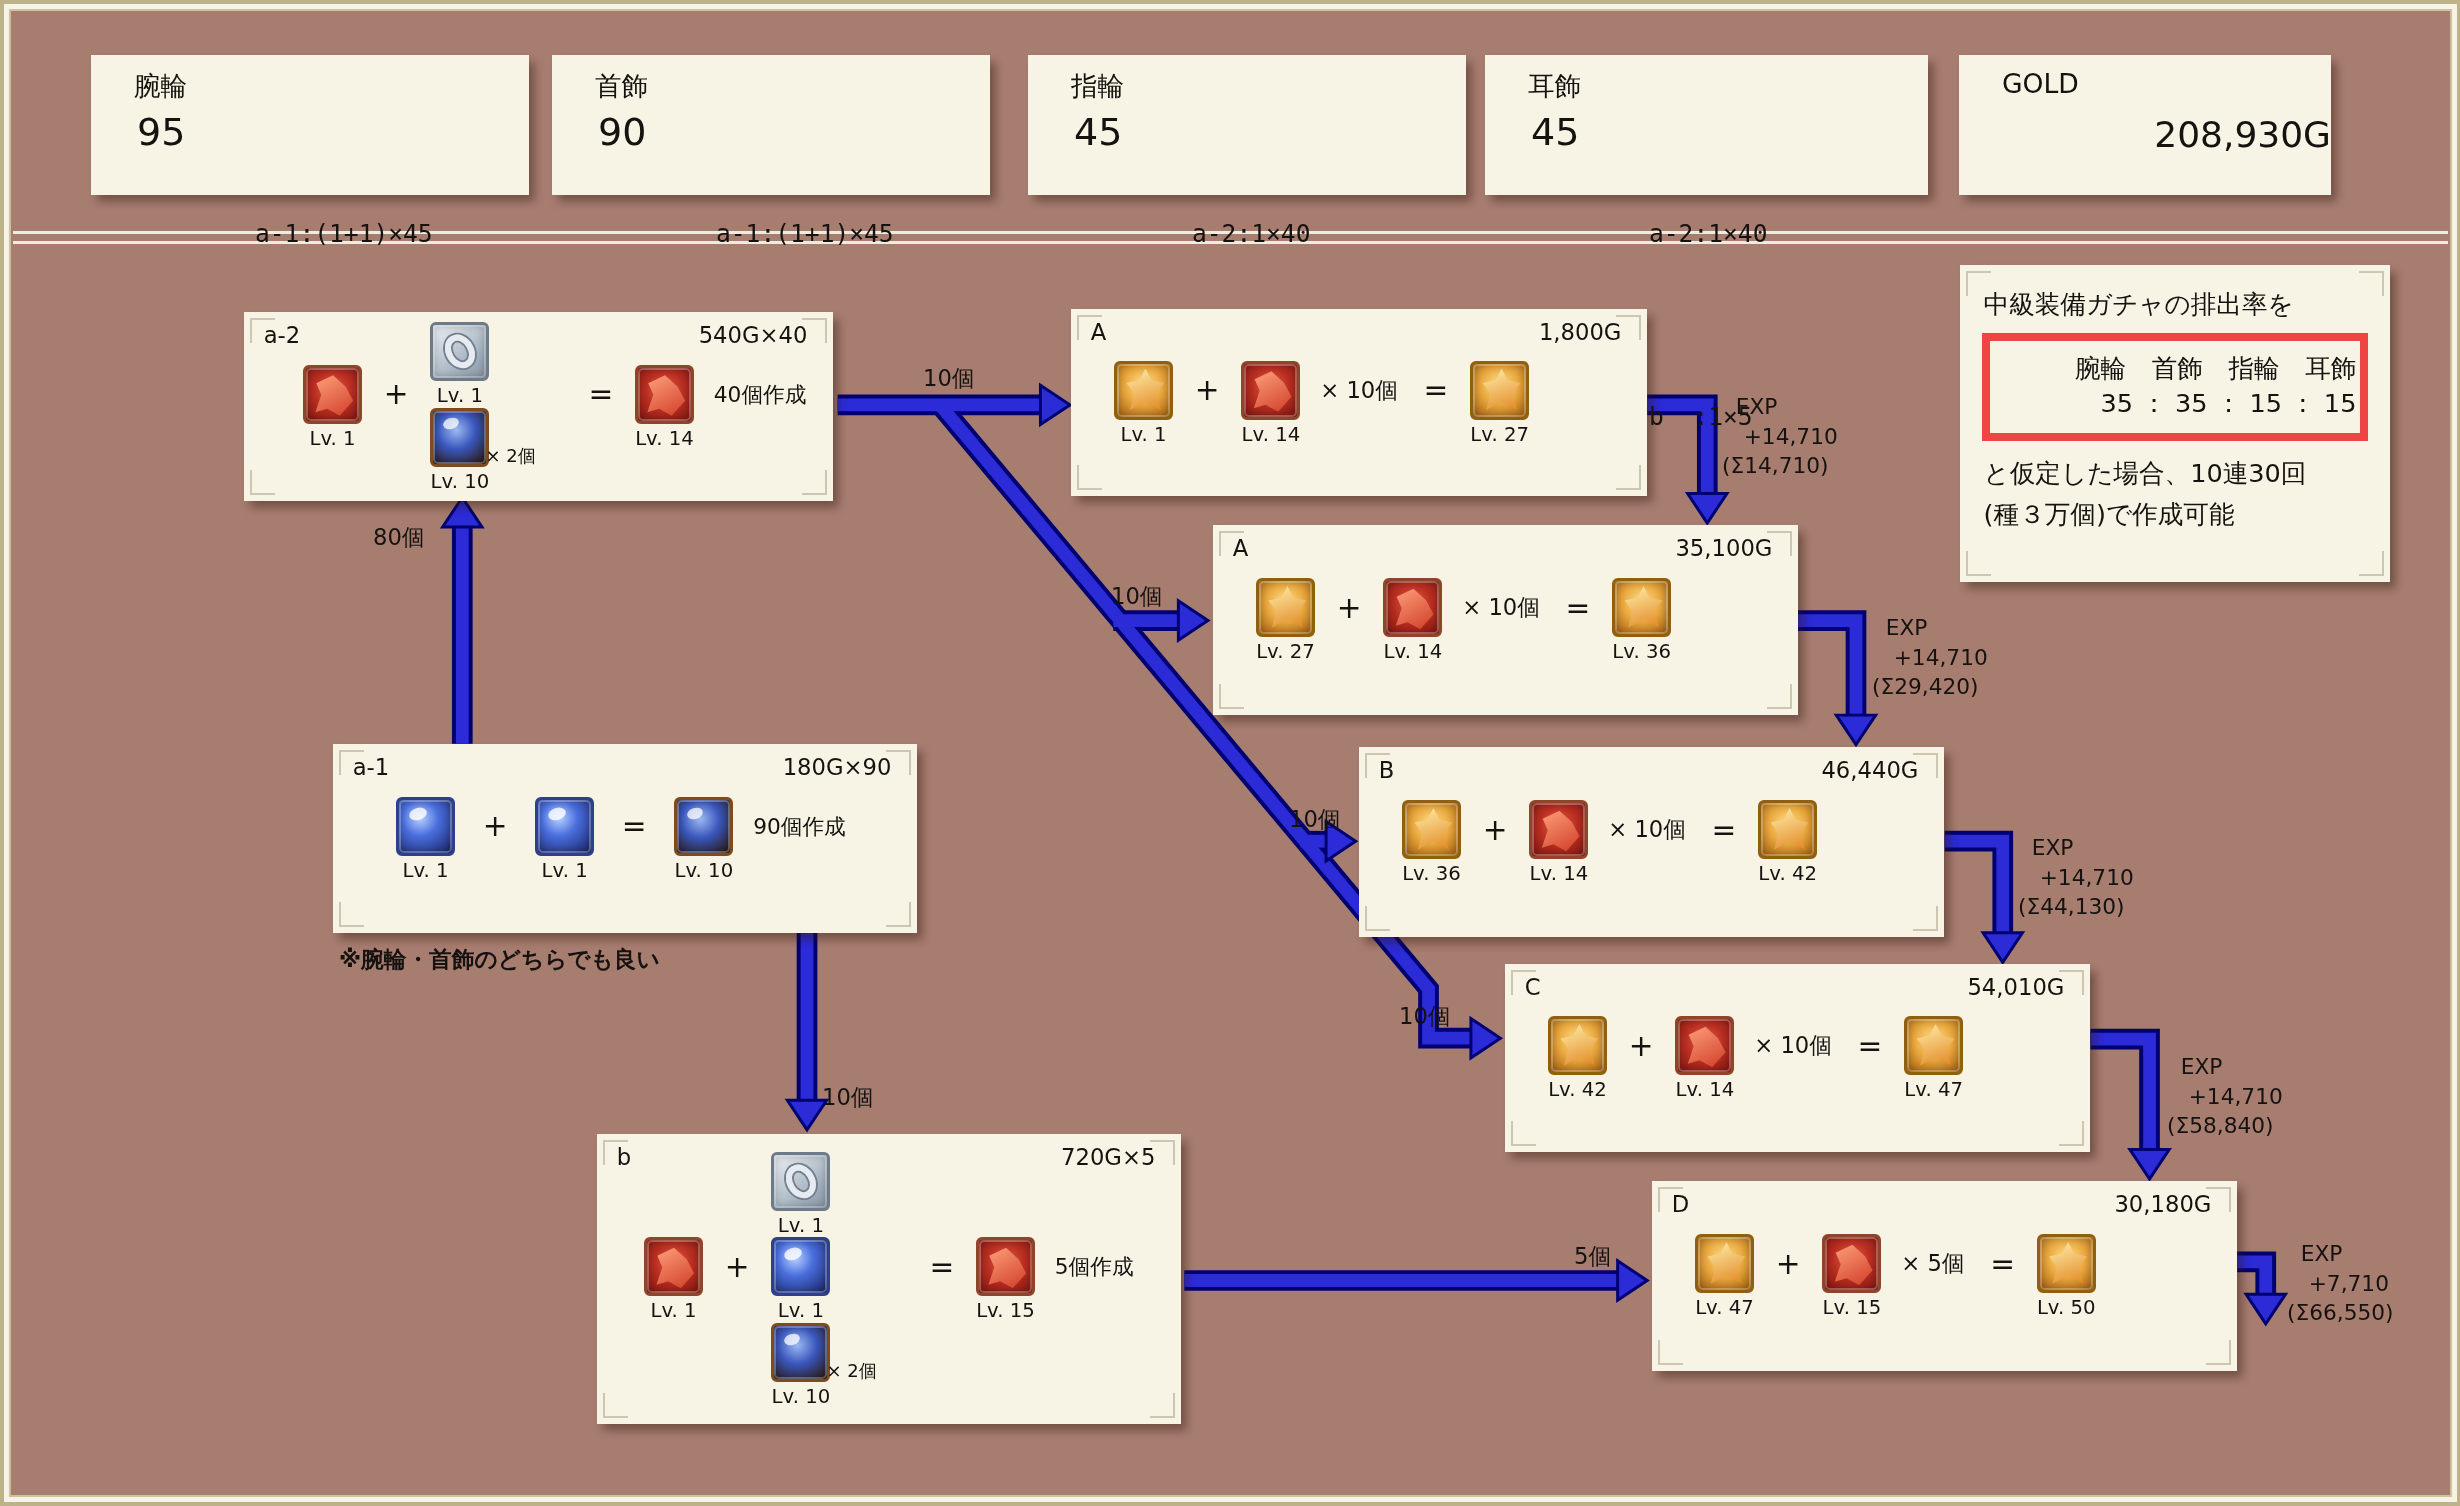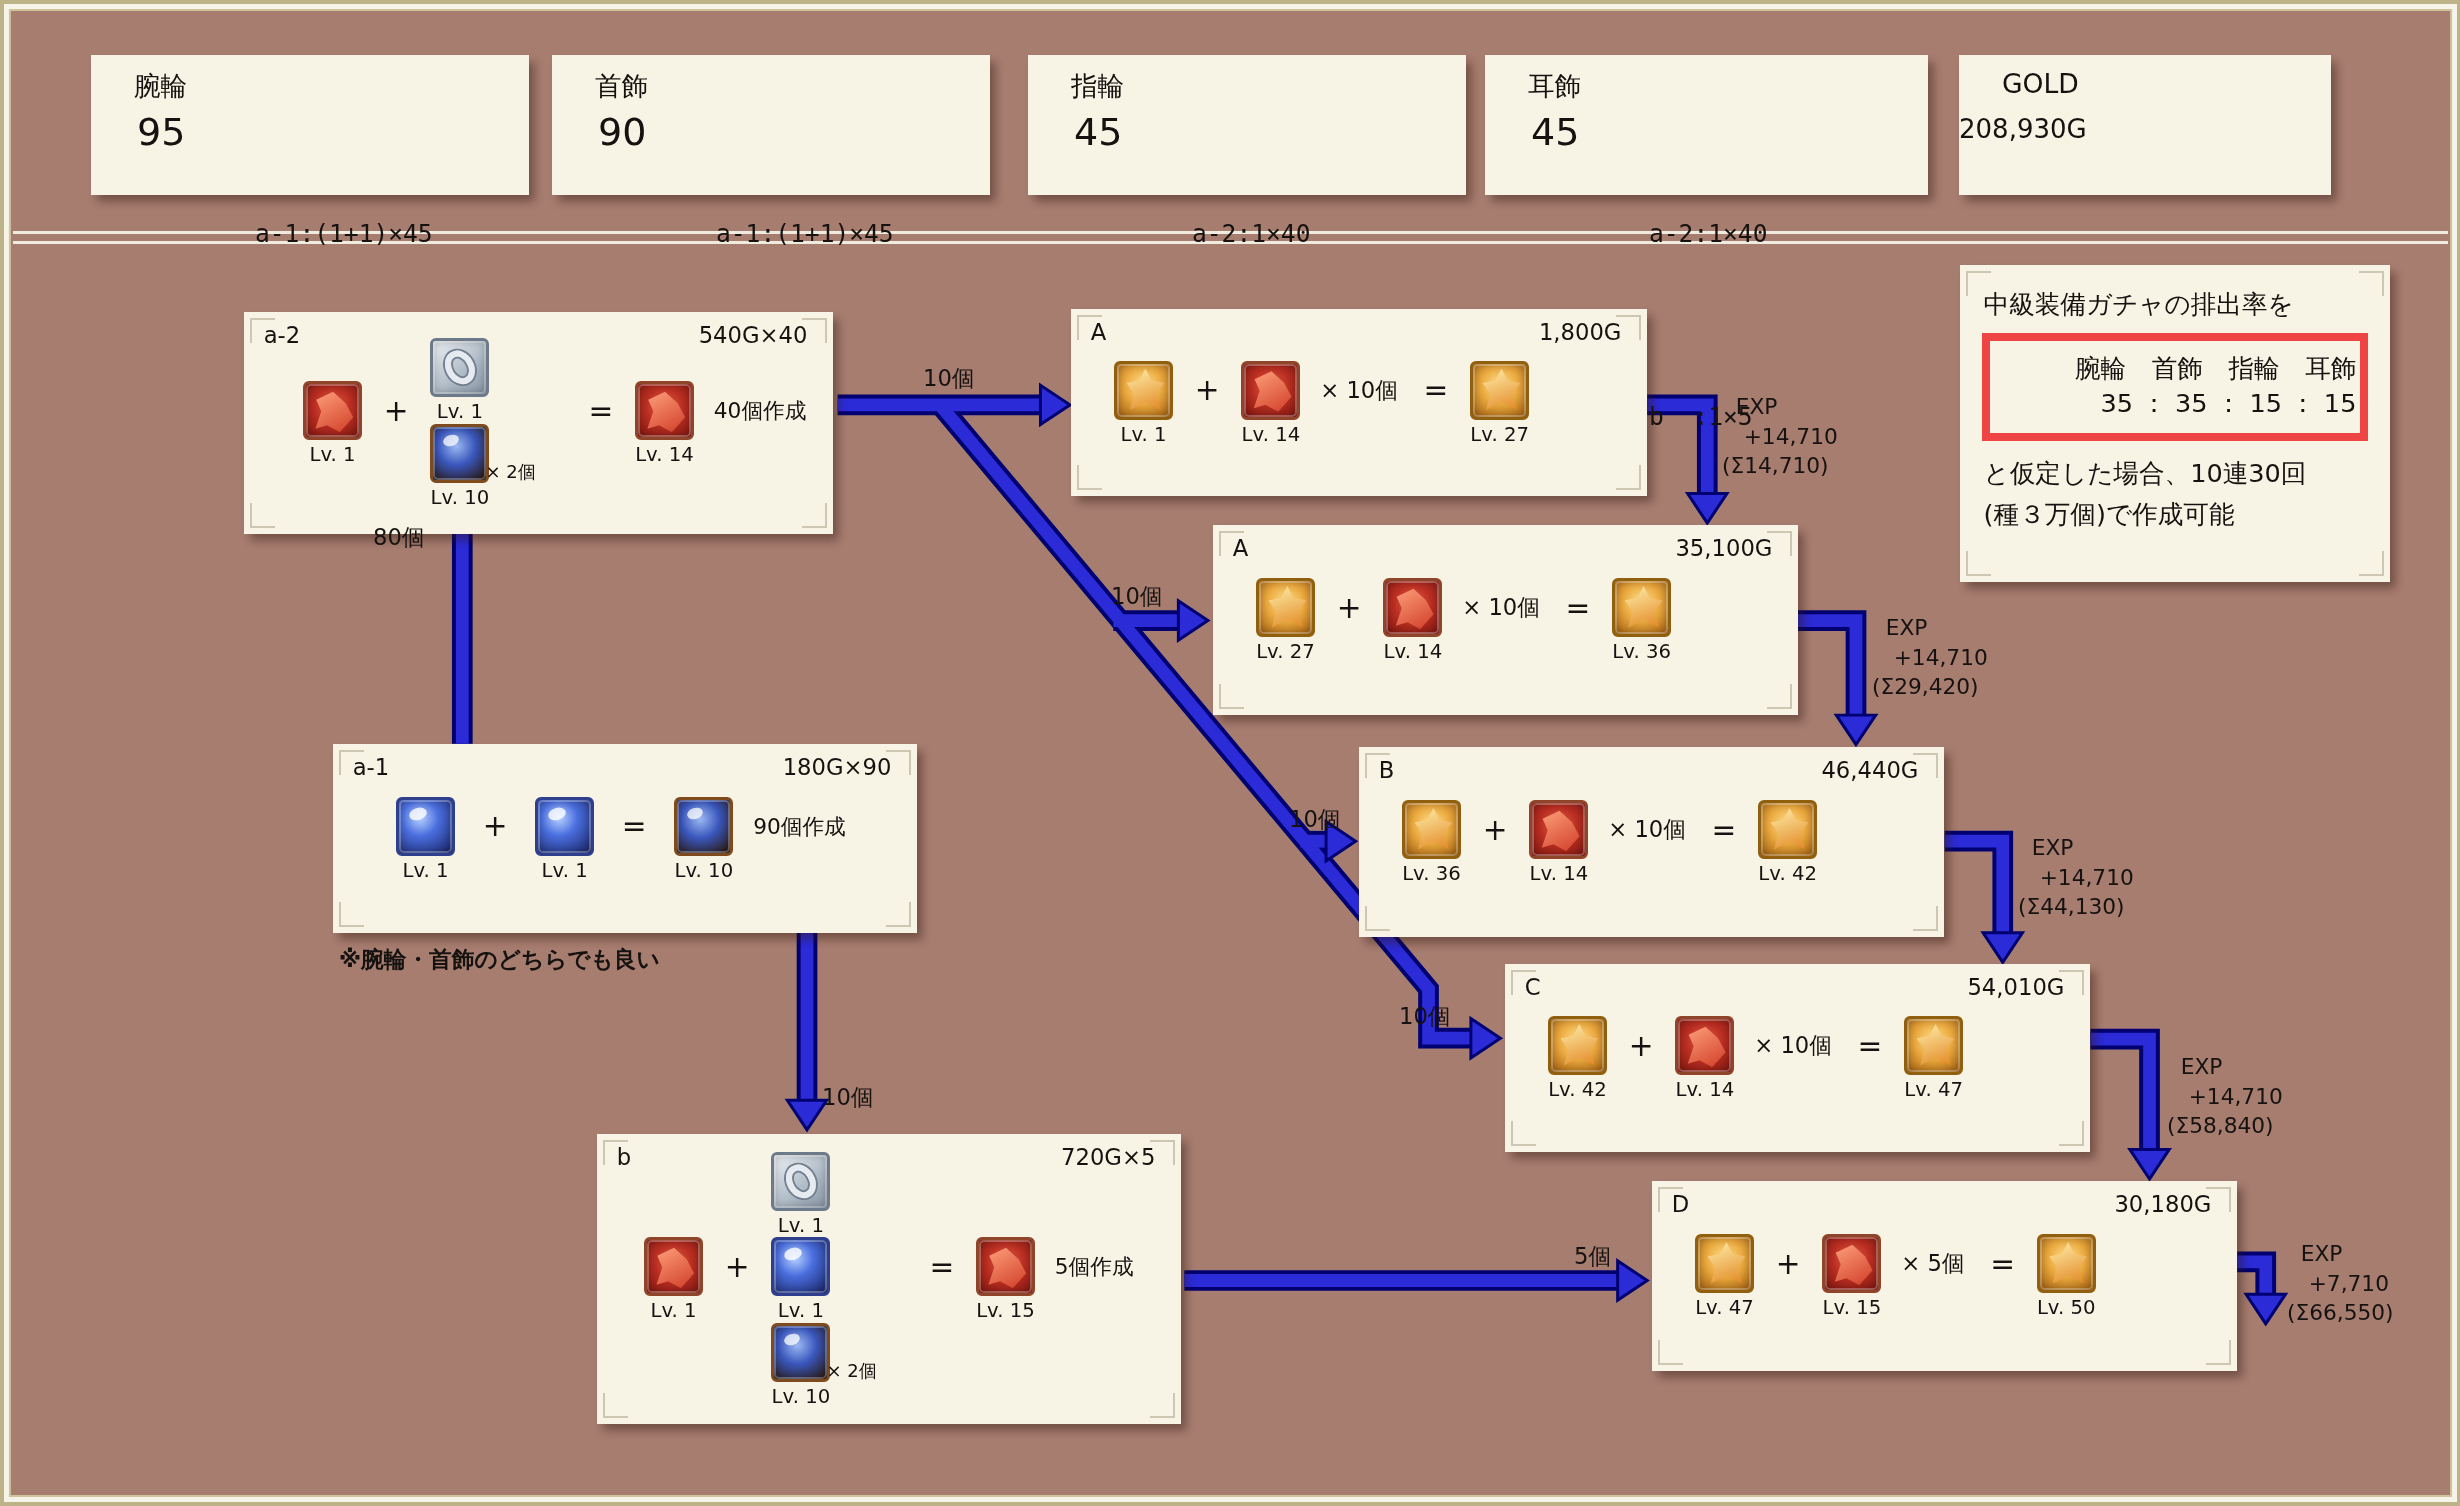--- a/index.html
+++ b/index.html
@@ -9,21 +9,21 @@
   .divider{position:absolute;left:8.9px;right:8.9px;top:227px;height:12.8px;
         border-top:3.9px solid #efebdf;border-bottom:3.9px solid #efebdf;z-index:2;}
   .cream,.fbox{position:absolute;background:#f8f4e5;box-shadow:5.9px 6.9px 8.9px rgba(50,25,15,.45);z-index:10;}
   
   .slot{top:51px;height:140px;width:438px;}
   .slot-name{position:absolute;left:43px;top:12.8px;font-size:26.6px;}
   .slot-count{position:absolute;left:46px;top:55px;font-size:38px;}
   .slot-lines{position:absolute;left:164px;top:25.6px;font-family:"DejaVu Sans Mono","Liberation Mono",monospace;
         font-size:24.6px;line-height:61px;white-space:pre;}
   .gold-label{position:absolute;left:43px;top:12.8px;font-size:26.6px;}
-  .gold-value{position:absolute;left:0;right:0;top:59px;text-align:left;font-size:26px;}
+  .gold-value{position:absolute;left:0;right:0;top:59px;text-align:right;font-size:36px;}
   
   .fbox::before{content:"";position:absolute;left:5.9px;top:5.9px;width:23.6px;height:23.6px;
         border-left:2px solid #cdc6b2;border-top:2px solid #cdc6b2;}
   .fbox::after{content:"";position:absolute;right:5.9px;bottom:5.9px;width:23.6px;height:23.6px;
         border-right:2px solid #cdc6b2;border-bottom:2px solid #cdc6b2;}
   .corners::before{content:"";position:absolute;right:5.9px;top:5.9px;width:23.6px;height:23.6px;
         border-right:2px solid #cdc6b2;border-top:2px solid #cdc6b2;}
   .corners::after{content:"";position:absolute;left:5.9px;bottom:5.9px;width:23.6px;height:23.6px;
         border-left:2px solid #cdc6b2;border-bottom:2px solid #cdc6b2;}
   .fbox-title{position:absolute;left:19.7px;top:9.9px;font-size:22.7px;z-index:2;}
@@ -155,21 +155,21 @@
       <div>b  :1×5</div>
     </div>
   </div>
   <div class="cream slot" style="left:1955px;width:372px;">
     <div class="gold-label">GOLD</div>
     <div class="gold-value">208,930G</div>
   </div>
 
   <div class="divider"></div>
 
-  <div class="fbox" style="left:240px;top:308px;width:589px;height:222px;">
+  <div class="fbox" style="left:240px;top:308px;width:589px;height:189px;">
     <i class="corners"></i>
     <div class="fbox-title">a-2</div>
     <div class="fbox-cost">540G×40</div>
     <div class="frow pl52">
       <div class="icell">
         <span class="icon icon-red">
             <span class="glyph"></span>
           </span>
         <span class="ilabel">Lv. 1</span>
       </div>

